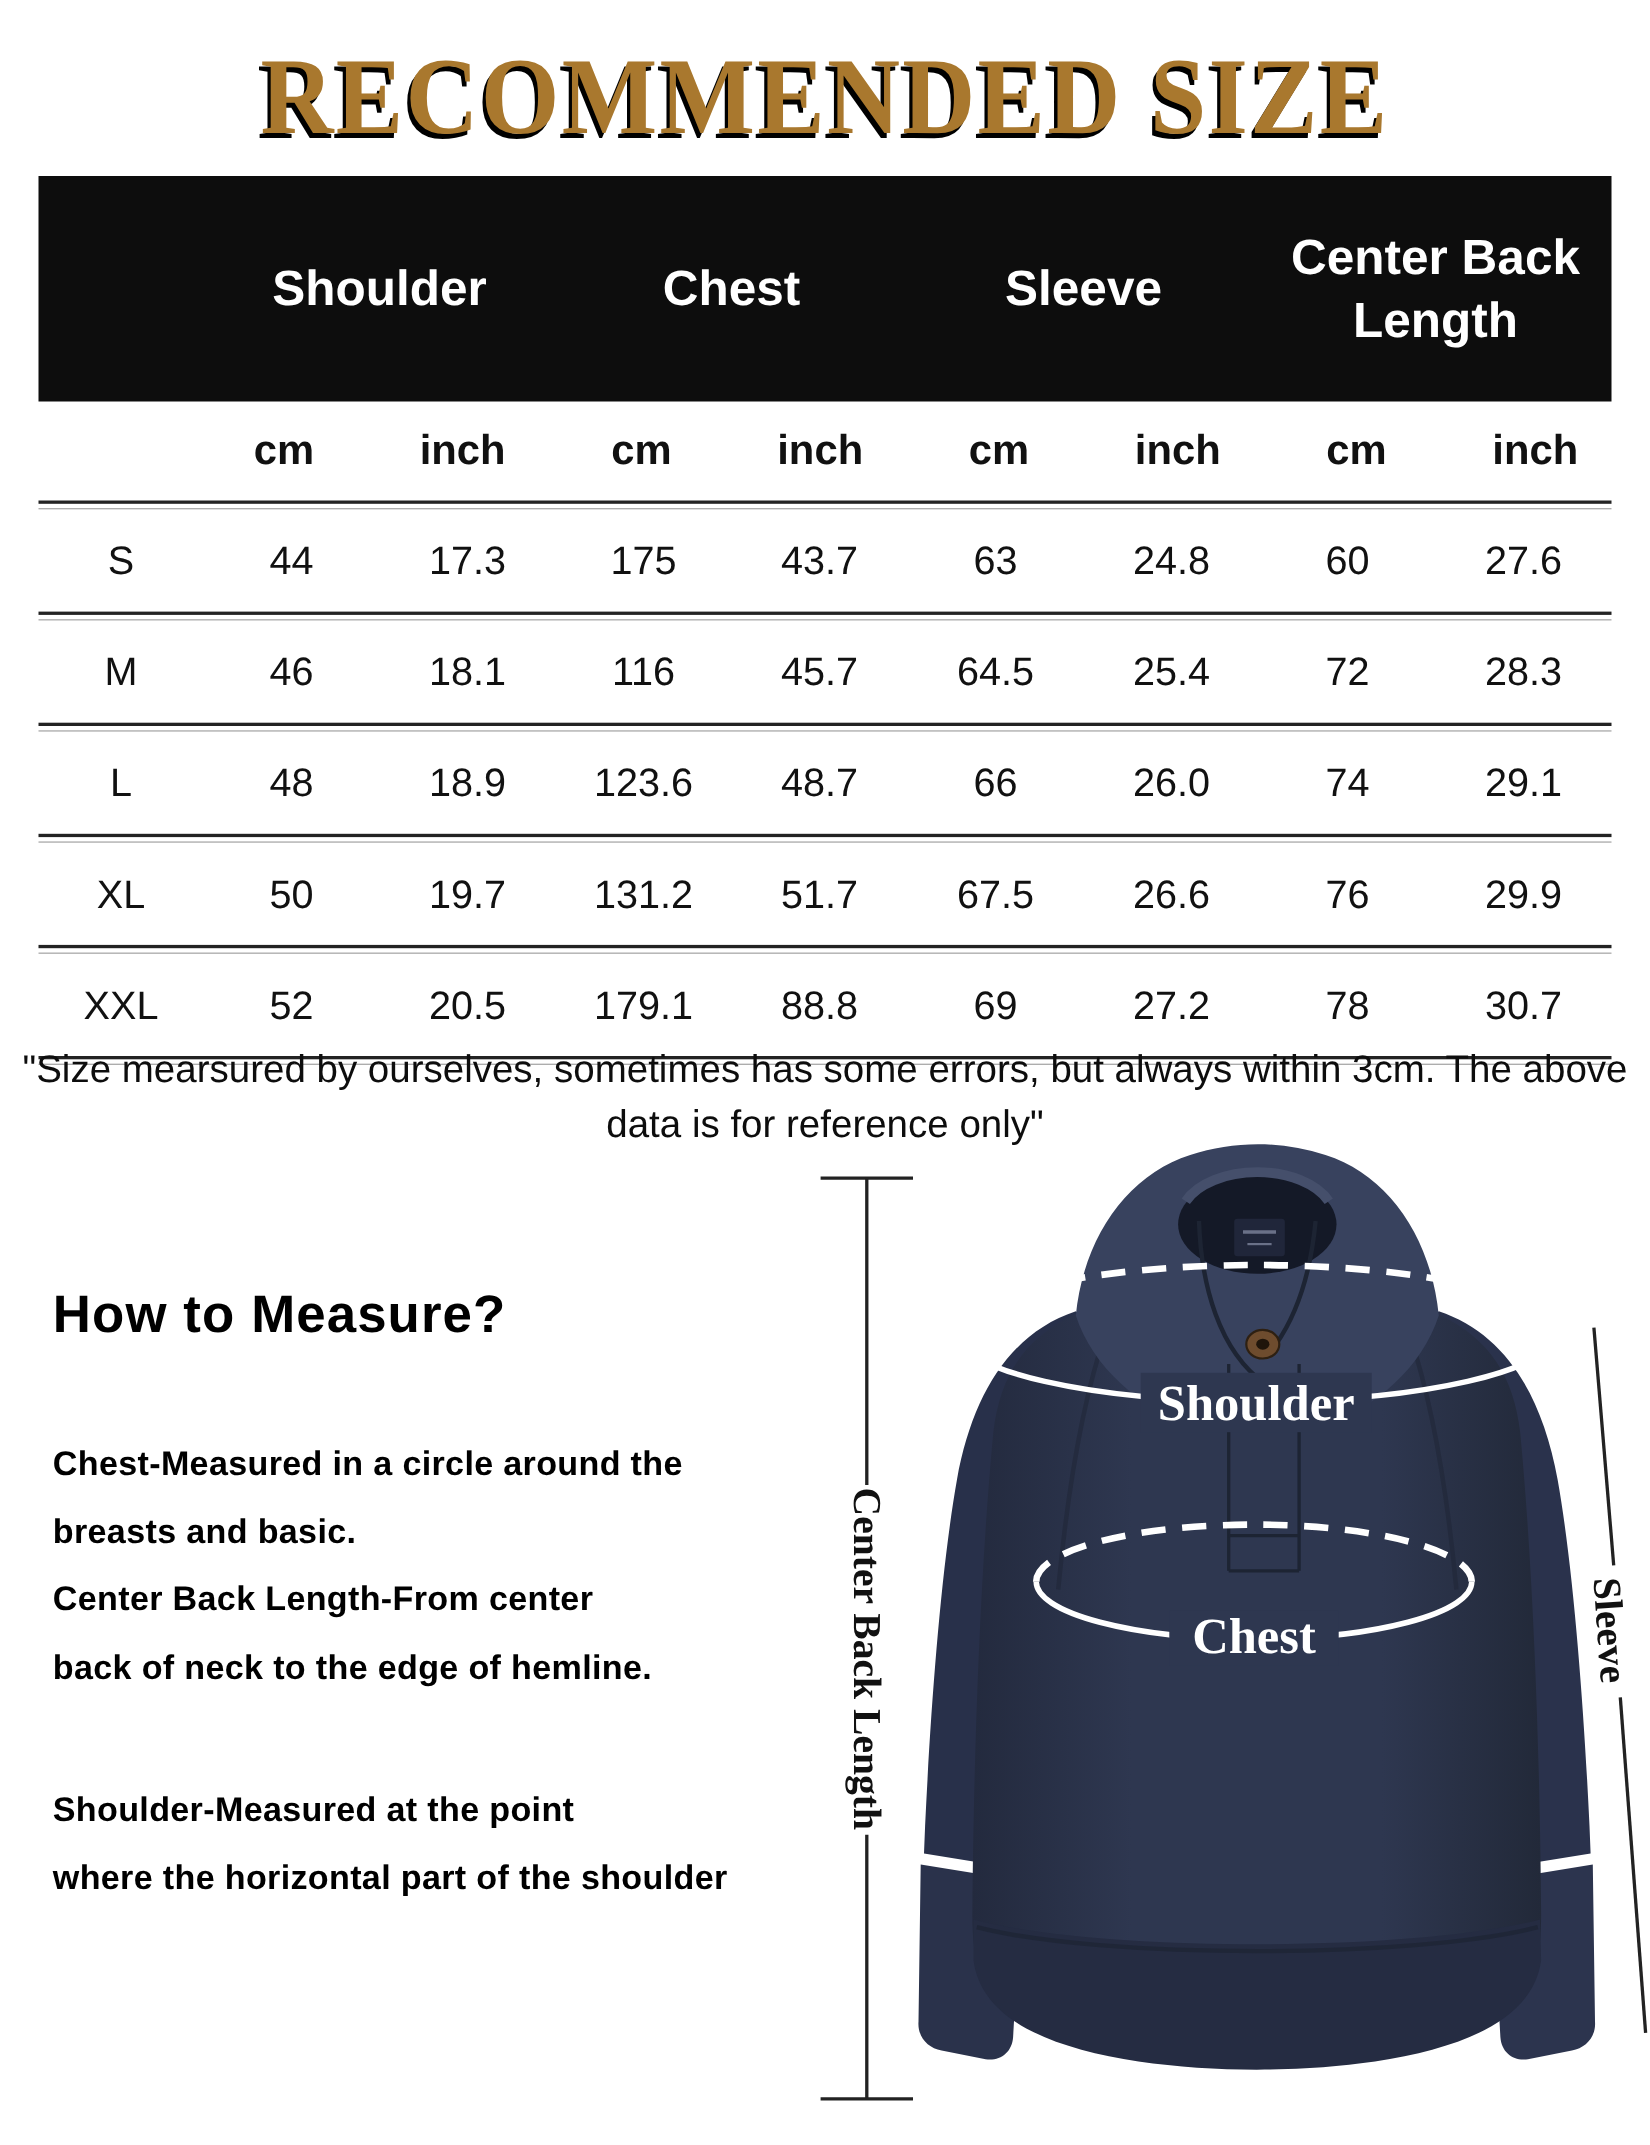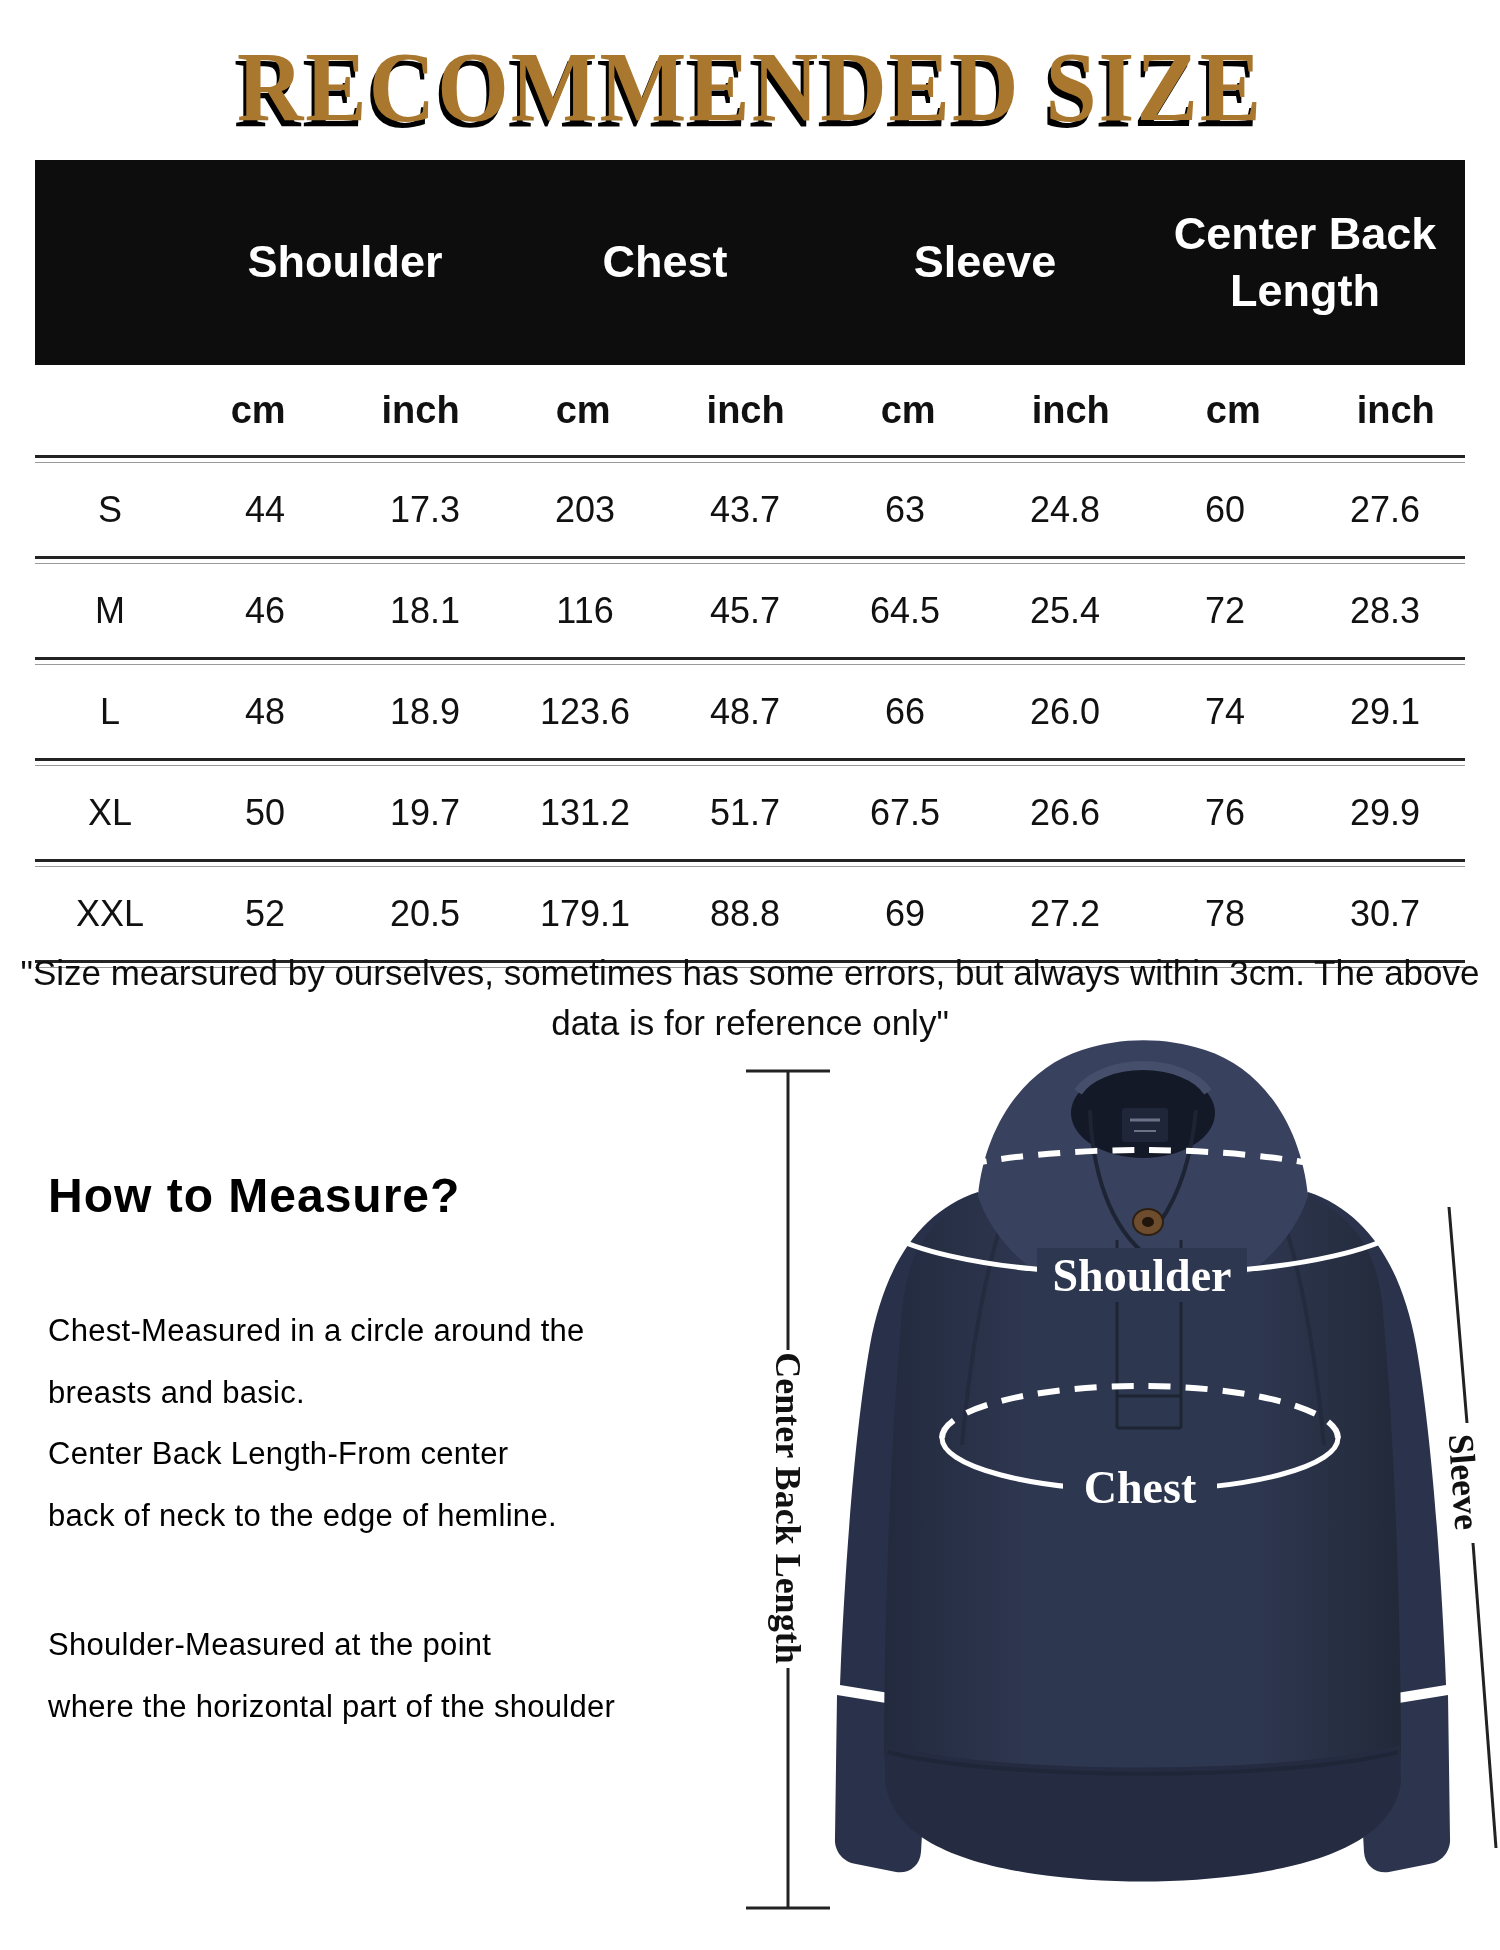--- a/index.html
+++ b/index.html
@@ -29,21 +29,21 @@
   
   .disclaimer{
     position:absolute;top:948px;left:0;right:0;text-align:center;
     font-size:35px;line-height:50px;color:#0d0d0d;
   }
   
   .htm-heading{
     position:absolute;left:48px;top:1168px;
     font-size:48px;font-weight:700;letter-spacing:1px;color:#000;
   }
-  .htm-p{position:absolute;left:48px;font-size:31px;font-weight:400;
+  .htm-p{position:absolute;left:48px;font-size:31px;font-weight:700;
     letter-spacing:.3px;line-height:62px;color:#000;}
   .p1{top:1300px;} .p2{top:1423px;} .p3{top:1614px;}
   
   .figure-svg{position:absolute;left:0;top:0;}
   .fig-label-white{font-family:"Liberation Serif", serif;font-weight:700;font-size:46px;fill:#ffffff;}
   .fig-label-dark{font-family:"Liberation Serif", serif;font-weight:700;font-size:36px;fill:#111111;}
   .dim{stroke:#222222;stroke-width:3;fill:none;}
   .dash-arc{stroke:#ffffff;stroke-width:6;fill:none;stroke-dasharray:22 15;}
   .solid-arc{stroke:#ffffff;stroke-width:5;fill:none;}
   .seam{stroke:#1d2433;stroke-width:4;fill:none;}
@@ -72,21 +72,21 @@
     <div class="cell">inch</div>
     <div class="cell">cm</div>
     <div class="cell">inch</div>
   </div>
   <div class="sep"></div>
 
   <div class="trow data-row">
     <div class="size-cell">S</div>
     <div class="cell">44</div>
     <div class="cell">17.3</div>
-    <div class="cell">203</div>
+    <div class="cell">175</div>
     <div class="cell">43.7</div>
     <div class="cell">63</div>
     <div class="cell">24.8</div>
     <div class="cell">60</div>
     <div class="cell">27.6</div>
   </div>
   <div class="sep"></div>
 
   <div class="trow data-row">
     <div class="size-cell">M</div>

